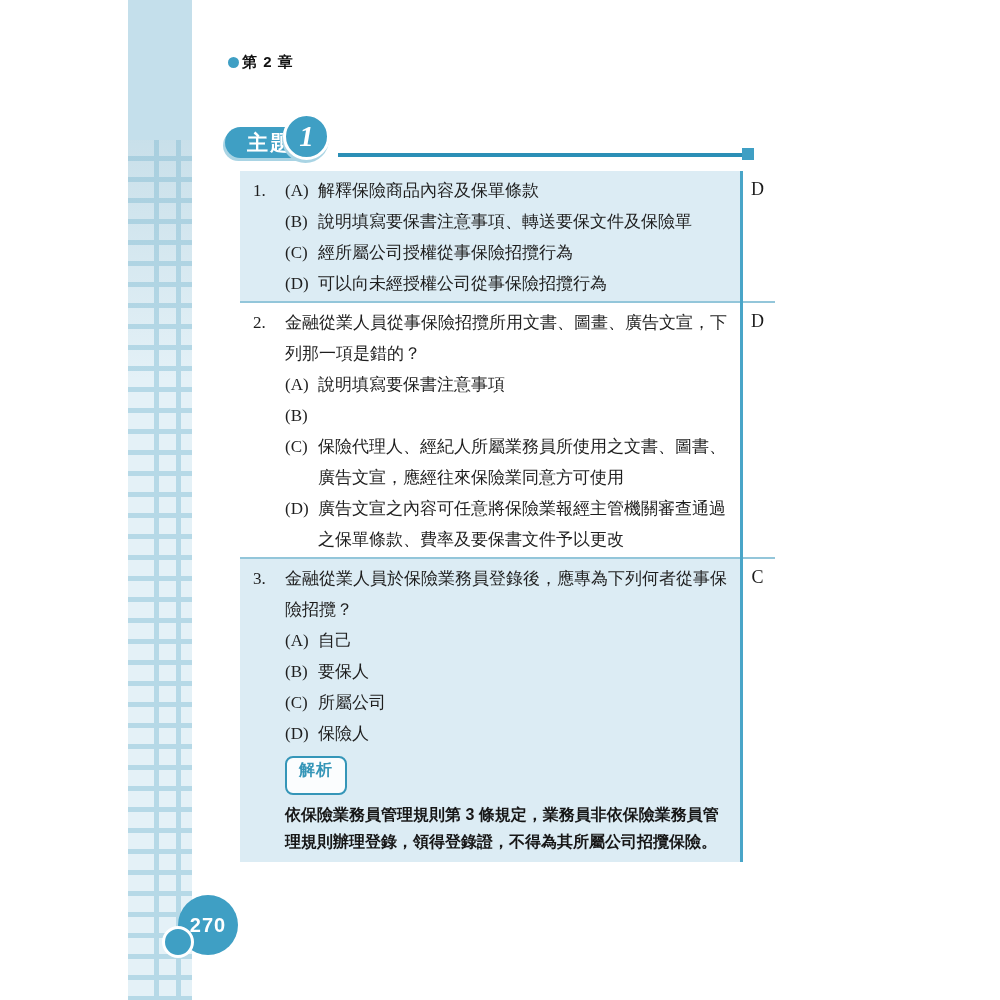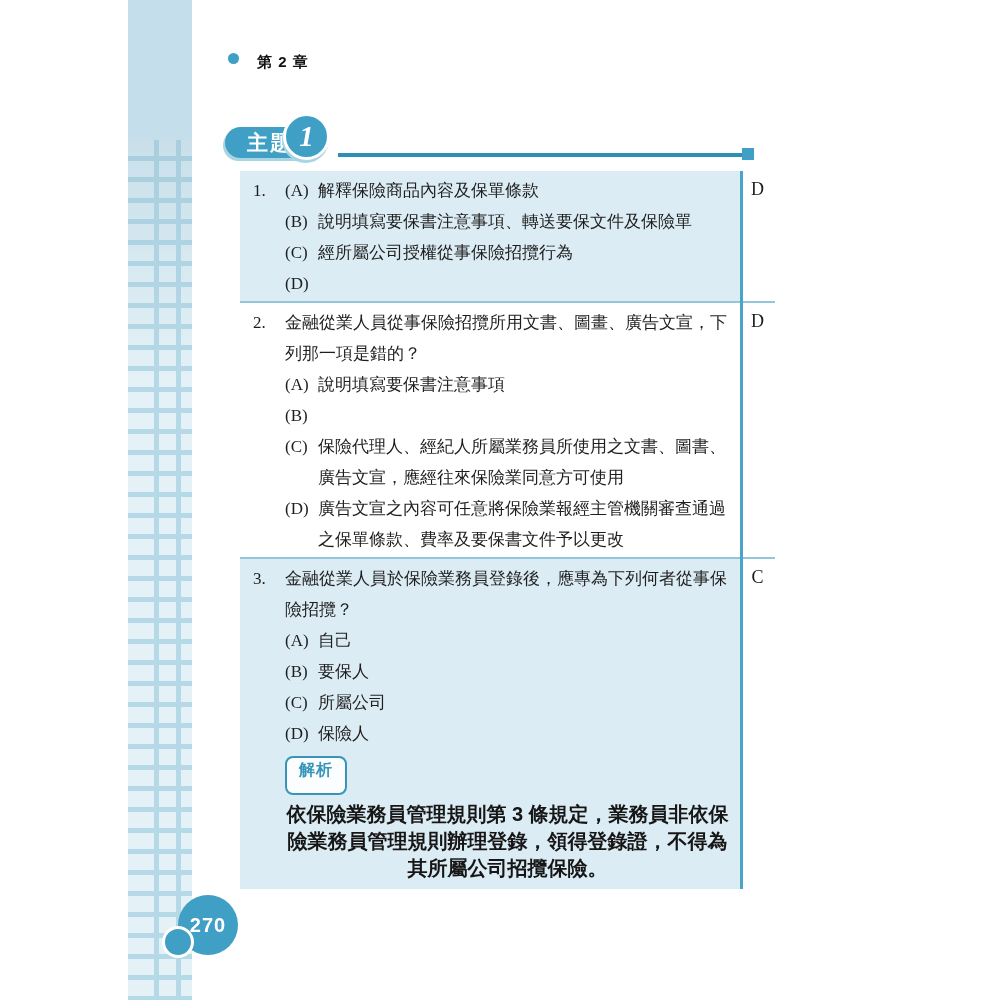--- a/index.html
+++ b/index.html
@@ -23,21 +23,21 @@
   .sidebar{position:absolute;left:128px;top:0;width:64px;height:1000px;}
   .sidebar-top{height:140px;background:var(--sidebar-top);}
   .sidebar-grid{height:860px;
     background:
       linear-gradient(180deg, rgba(137,183,203,.30) 0px, rgba(137,183,203,0) 240px),
       repeating-linear-gradient(to bottom, rgba(0,0,0,0) 0px, rgba(0,0,0,0) 16px, var(--grid-line) 16px, var(--grid-line) 21px),
       linear-gradient(to right, var(--grid-cell) 0 26px, var(--grid-line) 26px 31px, var(--grid-cell) 31px 48px, var(--grid-line) 48px 53px, var(--grid-cell) 53px 64px);
   }
 
   
-  .chapter{position:absolute;left:228px;top:53px;display:flex;gap:18px;}
+  .chapter{position:absolute;left:228px;top:53px;display:flex;align-items:center;gap:3px;}
   .bullet{width:11px;height:11px;border-radius:50%;background:var(--accent);}
   .chapter-label{font-size:15px;font-weight:bold;color:#111;letter-spacing:1px;}
 
   
   .topic{position:absolute;left:225px;top:112px;width:560px;height:64px;}
   .pill{position:absolute;left:0;top:15px;width:90px;height:31px;border-radius:16px;
         background:var(--accent);box-shadow:-2px 3px 0 var(--shadow-blue);
         color:#fff;font-weight:bold;font-size:21px;letter-spacing:2px;
         display:flex;align-items:center;justify-content:center;z-index:1;}
   .num-circle{position:absolute;left:58px;top:1px;width:41px;height:41px;border-radius:50%;
@@ -59,21 +59,21 @@
   .sep{height:2px;background:var(--sep);}
 
   .stem{position:relative;padding-left:45px;padding-right:6px;font-size:17px;line-height:31px;color:var(--text);}
   .qnum{position:absolute;left:13px;top:0;font-family:"Liberation Serif","DejaVu Serif",serif;font-size:17px;}
   .opt{position:relative;padding-left:78px;padding-right:6px;font-size:17px;line-height:31px;color:var(--text);min-height:31px;}
   .optlabel{position:absolute;left:45px;top:0;font-family:"Liberation Serif","DejaVu Serif",serif;}
 
   .analysis-badge{display:inline-block;margin:7px 0 4px 45px;padding:2px 12px 12px 12px;
         border:2px solid var(--badge-teal);border-radius:8px;background:#fbfdfe;
         color:var(--badge-teal);font-size:16px;font-weight:bold;letter-spacing:1px;}
-  .analysis-text{margin:2px 10px 5px 45px;font-size:20px;font-weight:bold;line-height:27px;color:#161616;text-align:center;}
+  .analysis-text{margin:2px 10px 5px 45px;font-size:16px;font-weight:bold;line-height:27px;color:#161616;}
 
   
   .pagenum-big{position:absolute;left:178px;top:895px;width:60px;height:60px;border-radius:50%;
         background:var(--accent);color:#fff;font-weight:bold;font-size:20px;letter-spacing:1px;
         display:flex;align-items:center;justify-content:center;z-index:2;}
   .pagenum-small{position:absolute;left:162px;top:926px;width:26px;height:26px;border-radius:50%;
         background:var(--accent);border:3px solid #fff;z-index:3;}
 </style>
 </head>
 <body>
@@ -112,20 +112,21 @@
         <div class="opt">
           <span class="optlabel">(B)</span>
           <span>說明填寫要保書注意事項、轉送要保文件及保險單</span>
         </div>
         <div class="opt">
           <span class="optlabel">(C)</span>
           <span>經所屬公司授權從事保險招攬行為</span>
         </div>
         <div class="opt">
           <span class="optlabel">(D)</span>
+          <span>可以向未經授權公司從事保險招攬行為</span>
         </div>
       </div>
       <div class="acell">D</div>
     </div>
 
     <div class="sep"></div>
 
     <div class="qrow">
       <div class="qpanel">
         <div class="stem">

